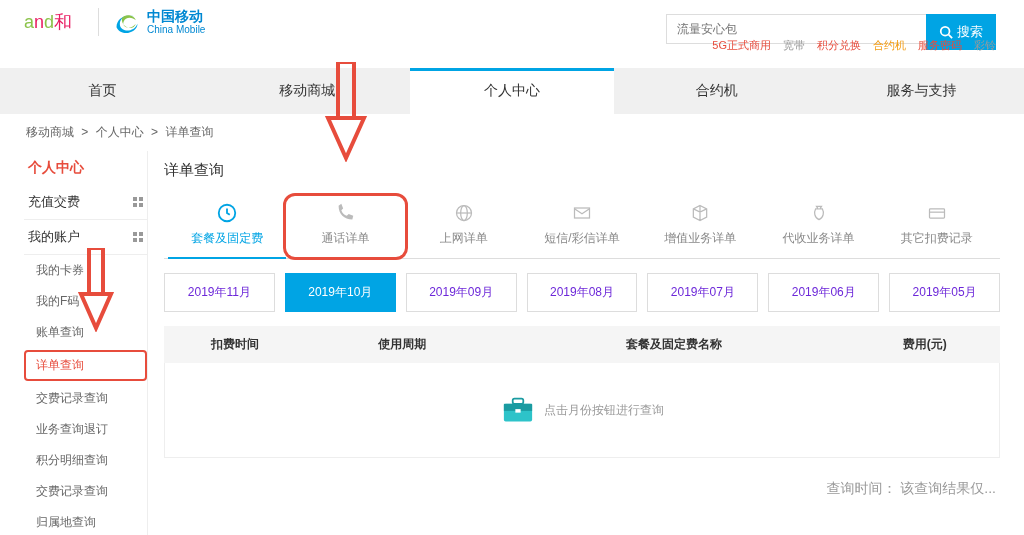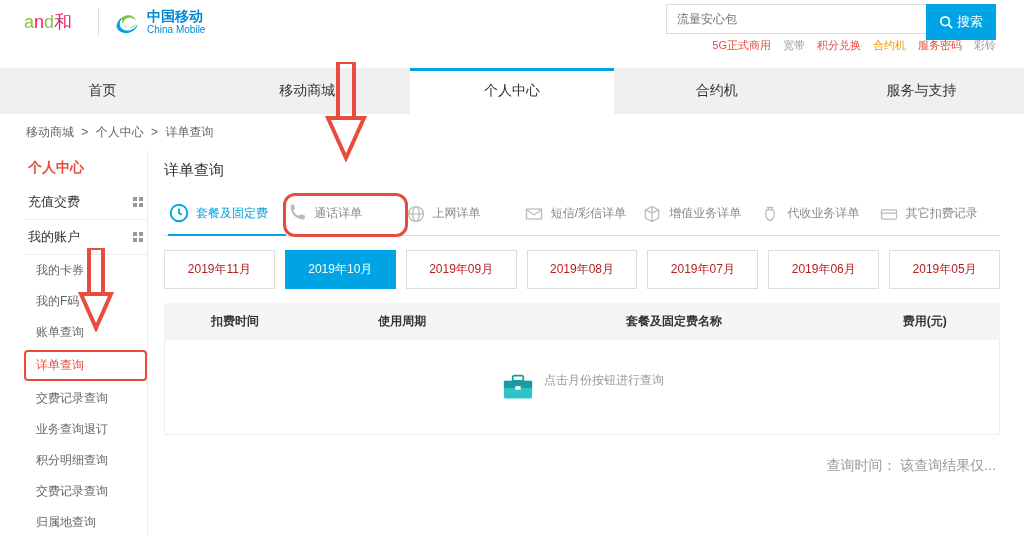--- a/index.html
+++ b/index.html
@@ -7,21 +7,21 @@
   .header{display:flex;align-items:center;padding:8px 24px 4px;position:relative}
   .logo-and{display:flex;align-items:center;margin-right:12px}
   .logo-text{font-size:18px;font-weight:normal}
   .logo-and .g{color:#8bc34a}.logo-and .r{color:#e91e63}
   .logo-cm{display:flex;align-items:center;gap:6px}
   .cm-swirl{width:28px;height:28px}
   .cm-txt{display:flex;flex-direction:column;line-height:1.1}
   .cm-cn{color:#0088d2;font-size:14px;font-weight:bold}
   .cm-en{color:#0088d2;font-size:10px}
   .divider{width:1px;height:28px;background:#ddd;margin:0 14px}
-  .search-wrap{position:absolute;right:28px;top:4px;display:flex}
+  .search-wrap{position:absolute;right:28px;top:14px;display:flex}
   .search-input{width:260px;height:30px;border:1px solid #ddd;border-right:none;padding:0 10px;font-size:12px;outline:none}
   .search-btn{width:70px;height:36px;background:#00a4e4;border:none;color:#fff;cursor:pointer;display:flex;align-items:center;justify-content:center;gap:4px;font-size:13px}
   .hot-links{position:absolute;right:28px;top:38px;display:flex;gap:12px;font-size:11px;color:#999}
   .hot-links span{cursor:pointer}
   .hot-links .hl-red{color:#e74c3c}
   .hot-links .hl-org{color:#f39c12}
   .nav{display:flex;background:#f5f5f5;margin-top:28px;width:100%}
   .nav-item{flex:1;text-align:center;padding:14px 0;color:#333;cursor:pointer;font-size:14px;background:#f0f0f0}
   .nav-item.active{border-top:3px solid #00a4e4;background:#fff;padding-top:11px}
   .crumb{padding:10px 24px;font-size:12px;color:#666}
@@ -29,32 +29,32 @@
   .main{display:flex;padding:0 24px;gap:16px}
   .sidebar{width:124px;flex-shrink:0;border-right:1px solid #eee}
   .side-title{color:#e74c3c;font-size:14px;font-weight:bold;padding:8px 4px}
   .side-group{display:flex;justify-content:space-between;padding:8px 4px;border-bottom:1px solid #eee;font-size:13px;color:#333;cursor:pointer;align-items:center}
   .grid-icon{width:10px;height:10px;display:inline-block;background:linear-gradient(#999,#999) left top/4px 4px no-repeat,linear-gradient(#999,#999) right top/4px 4px no-repeat,linear-gradient(#999,#999) left bottom/4px 4px no-repeat,linear-gradient(#999,#999) right bottom/4px 4px no-repeat}
   .side-sub{padding:7px 4px 7px 12px;font-size:12px;color:#666;cursor:pointer;white-space:nowrap;overflow:hidden;text-overflow:ellipsis}
   .side-sub.hl{color:#e74c3c;border:2px solid #e74c3c;border-radius:4px;padding:5px 2px 5px 10px;margin:2px 0}
   .content{flex:1}
   .content-title{font-size:15px;padding:10px 0 16px;color:#333}
   .tabs{display:flex;border-bottom:1px solid #ddd;padding:0 4px}
-  .tab{flex:1;display:flex;flex-direction:row;align-items:center;gap:6px;padding:6px 0 10px;cursor:pointer;color:#888;font-size:12px;position:relative}
+  .tab{flex:1;display:flex;flex-direction:column;align-items:center;gap:6px;padding:6px 0 10px;cursor:pointer;color:#888;font-size:12px;position:relative}
   .tab.active{color:#00a4e4;border-bottom:2px solid #00a4e4;margin-bottom:-1px}
   .tab.hl{border:3px solid #e74c3c;border-radius:12px;margin:-3px -3px -2px}
   .tab-ic{width:22px;height:22px;display:flex;align-items:center;justify-content:center}
   .months{display:flex;gap:10px;margin:14px 0}
-  .month{flex:1;text-align:center;padding:10px 0;border:1px solid #ddd;font-size:12px;color:#b91c1c;cursor:pointer;background:#fff}
+  .month{flex:1;text-align:center;padding:10px 0;border:1px solid #ddd;font-size:12px;color:#6d28d9;cursor:pointer;background:#fff}
   .month.active{background:#00a4e4;border-color:#00a4e4;color:#fff}
   .thead{display:flex;background:#f5f5f5;padding:10px 0;font-size:12px;color:#333;font-weight:bold}
   .th{text-align:center}
   .th1{width:17%}.th2{width:23%}.th3{width:42%}.th4{width:18%}
   .empty{display:flex;flex-direction:column;align-items:center;padding:32px 0;color:#999;font-size:12px;gap:4px;border:1px solid #eee;border-top:none}
-  .empty-row{display:flex;align-items:flex-start;gap:8px}
+  .empty-row{display:flex;align-items:center;gap:8px}
   .bag-ic{width:36px;height:30px}
   .foot{text-align:right;font-size:14px;color:#999;padding:22px 4px 0}
   .arrow{position:absolute;z-index:5}
   .arrow svg{display:block}
 </style>
 </head>
 <body>
 
 <div class="header">
   <div class="logo-and">

